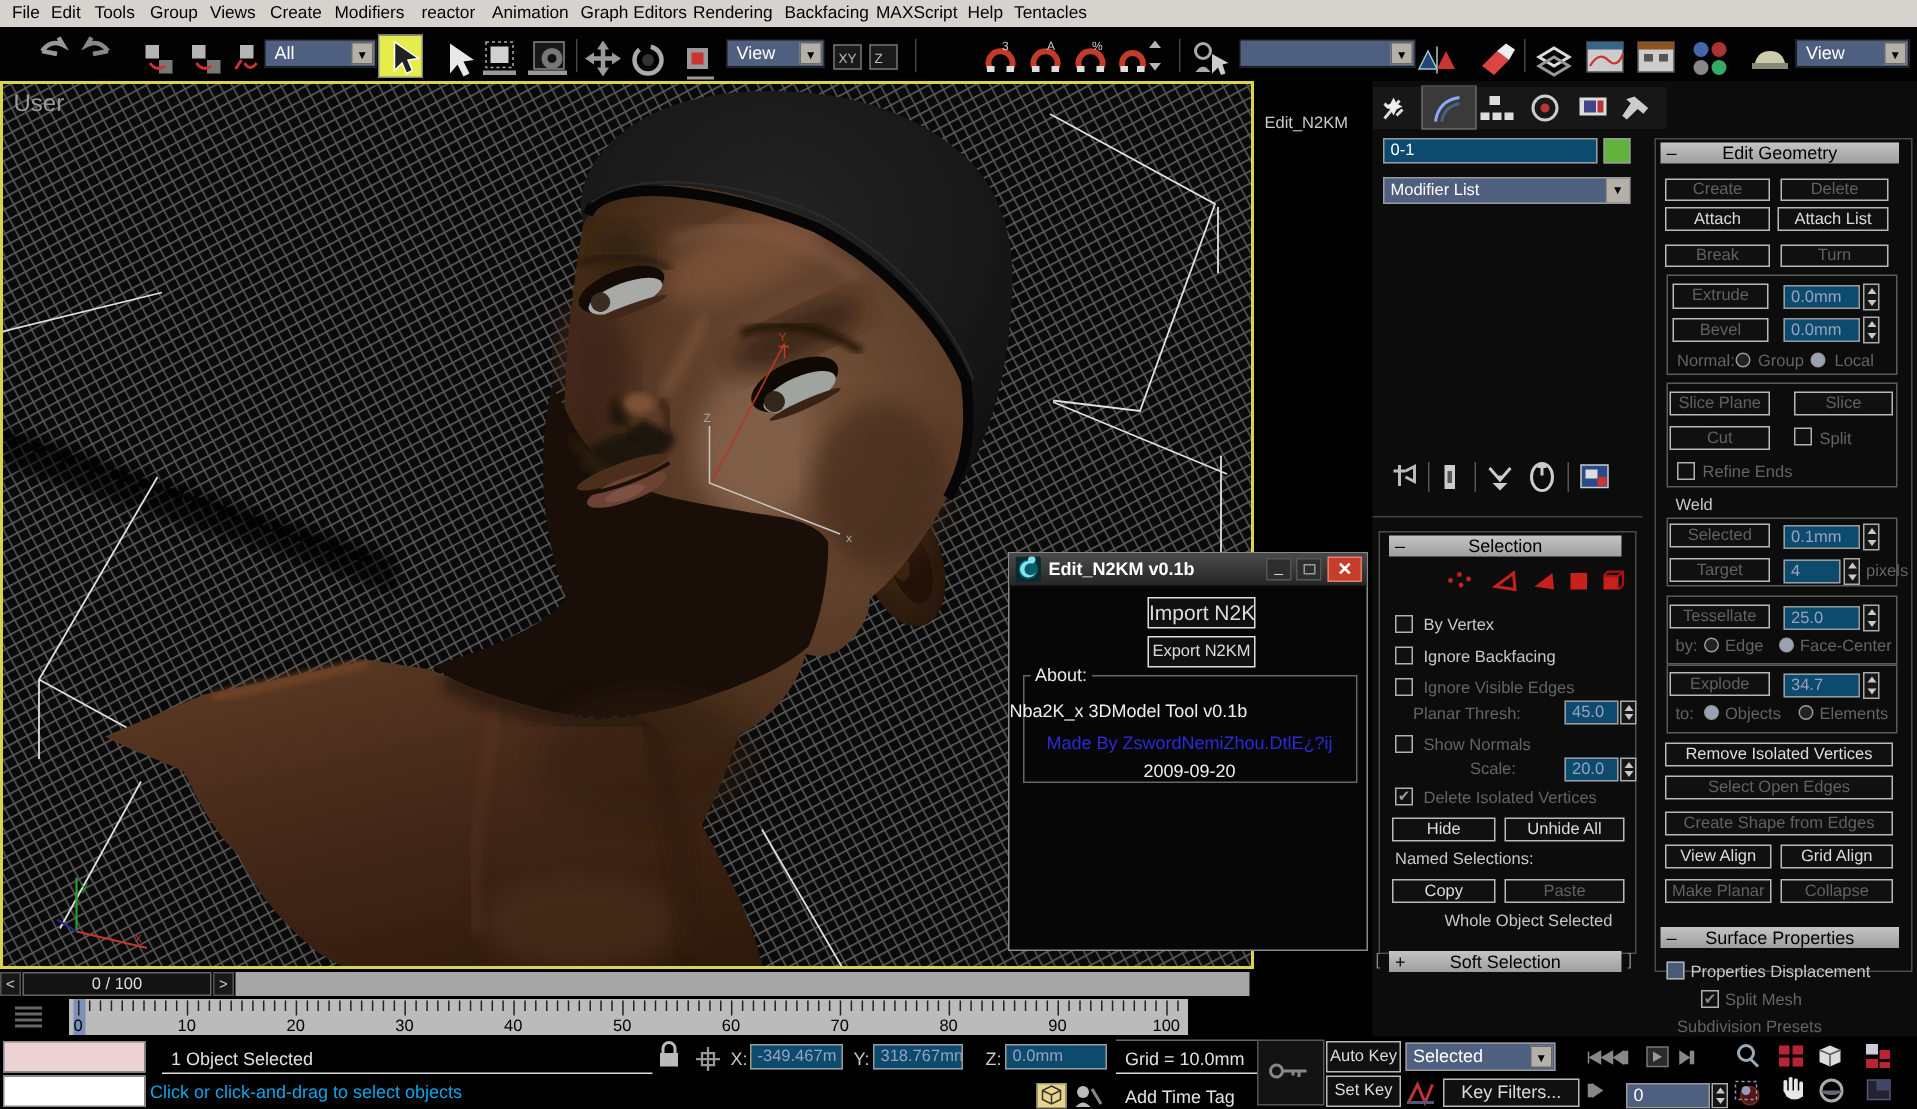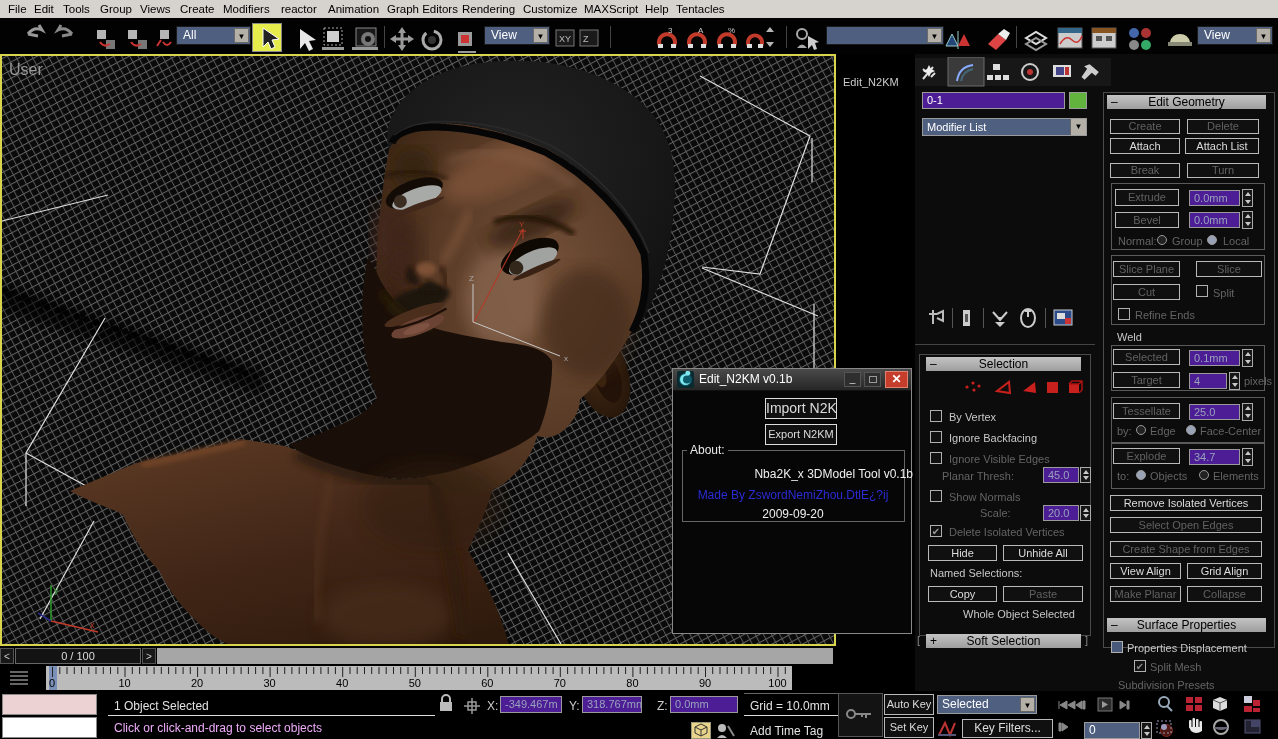--- a/index.html
+++ b/index.html
@@ -15,21 +15,21 @@
 #vpframe{position:absolute;left:0;top:54px;width:836px;height:592px;border:2px solid #d8d44e;background:#0b0b0b}
 #vp{position:absolute;left:0;top:0;width:832px;height:588px;overflow:hidden}
 
 #strip{position:absolute;left:836px;top:54px;width:79px;height:638px;background:#000;color:#ccc;font-size:11px}
 
 #cpanel{position:absolute;left:915px;top:54px;width:363px;height:638px;background:#0c0c0c;color:#c8c8c8;font-size:11px}
 .rtitle{position:absolute;height:14px;background:linear-gradient(#c4c4c4,#9e9e9e);color:#000;font-size:12px;text-align:center;line-height:14px}
 .rtitle b{position:absolute;left:4px;top:0px;font-weight:normal}
 .btn{position:absolute;background:#101010;border:1px solid #b9b9b9;color:#dcdcdc;font-size:11px;text-align:center;white-space:nowrap;overflow:hidden}
 .btn.dis{color:#616161}
-.spin{position:absolute;background:#4c1d95;border:1px solid #9a9a9a;color:#fff;font-size:11px;padding-left:4px}
+.spin{position:absolute;background:#0c4a6e;border:1px solid #9a9a9a;color:#fff;font-size:11px;padding-left:4px}
 .spin.dis{color:#98a2bb}
 .spinbtn{position:absolute;width:11px;background:#161616;border:1px solid #aaa;color:#c8c8c8}
 .spinbtn i{position:absolute;left:2px;width:0;height:0;border-left:3px solid transparent;border-right:3px solid transparent}
 .spinbtn i.up{top:2px;border-bottom:4px solid #c8c8c8}
 .spinbtn i.dn{bottom:2px;border-top:4px solid #c8c8c8}
 .cb{position:absolute;width:12px;height:12px;background:#101010;border:1px solid #b0b0b0}
 .lbl{position:absolute;white-space:nowrap}
 .dis{color:#646464}
 .radio{position:absolute;width:10px;height:10px;border-radius:50%;background:#222;border:1px solid #999}
 .radio.on{background:#9aa3b5}
@@ -47,21 +47,21 @@
       <span style="left:34px">Edit</span>
       <span style="left:63px">Tools</span>
       <span style="left:100px">Group</span>
       <span style="left:140px">Views</span>
       <span style="left:180px">Create</span>
       <span style="left:223px">Modifiers</span>
       <span style="left:281px">reactor</span>
       <span style="left:328px">Animation</span>
       <span style="left:387px">Graph Editors</span>
       <span style="left:462px">Rendering</span>
-      <span style="left:523px">Customize</span>
+      <span style="left:523px">Backfacing</span>
       <span style="left:584px">MAXScript</span>
       <span style="left:645px">Help</span>
       <span style="left:676px">Tentacles</span>
 </div>
 
 <div id="toolbar">
 <svg width="1278" height="36" style="position:absolute;left:0;top:0">
 
   <path d="M28 16 q6 -8 14 -4 l-3 -5 M28 16 l10 2" stroke="#999" stroke-width="3" fill="none"></path>
   <path d="M72 16 q-6 -8 -14 -4 l3 -5 M72 16 l-10 2" stroke="#888" stroke-width="3" fill="none"></path>
@@ -507,32 +507,32 @@
   <div class="lbl dis" style="left:203px;top:625px;font-size:11px">Subdivision Presets</div>
 </div>
 
 <div id="dialog" style="position:absolute;left:672px;top:368px;width:240px;height:266px;background:#060606;border:1px solid #888">
   <div style="position:absolute;left:0;top:0;width:238px;height:22px;background:linear-gradient(#4a4a4a,#262626);border-bottom:1px solid #111">
     <svg width="17" height="17" style="position:absolute;left:4px;top:2px">
           <rect width="17" height="17" rx="2" fill="#0a2a30"></rect>
           <circle cx="8.5" cy="8.5" r="6.5" fill="#0d5a6a"></circle>
           <path d="M8.5 3 a5.5 5.5 0 1 0 5.5 5.5 a4 4 0 1 1 -4 -4 a2.5 2.5 0 1 0 -1.5 -1.5z" fill="#7ee6ee"></path>
         </svg>
-    <span style="position:absolute;left:26px;top:3px;color:#fff;font-size:12px;font-weight:normal">Edit_N2KM v0.1b</span>
+    <span style="position:absolute;left:26px;top:3px;color:#fff;font-size:12px;font-weight:bold">Edit_N2KM v0.1b</span>
     <div style="position:absolute;left:171px;top:3px;width:17px;height:15px;background:#2e2e2e;border:1px solid #555;color:#ddd;font-size:10px;text-align:center;line-height:11px">_</div>
     <div style="position:absolute;left:191px;top:3px;width:17px;height:15px;background:#2e2e2e;border:1px solid #555">
           <div style="position:absolute;left:4px;top:3px;width:8px;height:7px;border:1px solid #999"></div>
         </div>
     <div style="position:absolute;left:212px;top:2px;width:23px;height:17px;background:#c63d2c;border:1px solid #e08070;color:#fff;font-size:12px;font-weight:bold;text-align:center;line-height:15px">✕</div>
   </div>
   <div class="btn" style="left:92px;top:29px;width:72px;height:21px;line-height:19px;border-color:#ddd;font-size:14px">Import N2KM</div>
   <div class="btn" style="left:92px;top:55px;width:72px;height:21px;line-height:19px;border-color:#ddd;font-size:11px">Export N2KM</div>
   <div style="position:absolute;left:14px;top:74px;color:#e8e8e8;font-size:12px;background:#060606;padding:0 3px;z-index:2">About:</div>
   <div style="position:absolute;left:9px;top:81px;width:223px;height:72px;border:1px solid #666"></div>
-  <div style="position:absolute;left:0;top:98px;width:240px;text-align:right;color:#efefef;font-size:12px">Nba2K_x 3DModel Tool v0.1b</div>
+  <div style="position:absolute;left:0;top:98px;width:240px;text-align:left;color:#efefef;font-size:12px">Nba2K_x 3DModel Tool v0.1b</div>
   <div style="position:absolute;left:0;top:119px;width:240px;text-align:center;color:#2b2bd5;font-size:12px">Made By ZswordNemiZhou.DtlE¿?ij</div>
   <div style="position:absolute;left:0;top:138px;width:240px;text-align:center;color:#efefef;font-size:12px">2009-09-20</div>
 </div>
 
 <div id="timeslider">
   <div style="position:absolute;left:0;top:2px;width:14px;height:16px;background:#181818;border:1px solid #555;color:#ccc;font-size:10px;text-align:center;line-height:15px">&lt;</div>
   <div style="position:absolute;left:15px;top:2px;width:126px;height:16px;background:#131313;border:1px solid #666;color:#ddd;font-size:11px;text-align:center;line-height:15px">0 / 100</div>
   <div style="position:absolute;left:142px;top:2px;width:14px;height:16px;background:#181818;border:1px solid #555;color:#ccc;font-size:10px;text-align:center;line-height:15px">&gt;</div>
   <div style="position:absolute;left:157px;top:2px;width:676px;height:16px;background:#a6a6a6"></div>
 </div>
@@ -665,21 +665,21 @@
         </g>
   </svg>
 </div>
 
 <div id="statusbar">
 
   <div style="position:absolute;left:2px;top:3px;width:95px;height:21px;background:#ecd2d2;border:1px solid #888"></div>
   <div style="position:absolute;left:2px;top:26px;width:95px;height:21px;background:#fff;border:1px solid #888"></div>
   <div style="position:absolute;left:108px;top:2px;width:327px;height:23px;border-bottom:1px solid #ddd"></div>
   <div style="position:absolute;left:114px;top:8px;color:#e2e2e2">1 Object Selected</div>
-  <div style="position:absolute;left:114px;top:30px;color:#f0abfc">Click or click-and-drag to select objects</div>
+  <div style="position:absolute;left:100px;top:30px;color:#0ea5e9">Click or click-and-drag to select objects</div>
 
   <svg width="60" height="24" style="position:absolute;left:438px;top:3px">
     <rect x="2" y="8" width="12" height="9" fill="#bbb"></rect>
         <path d="M4 8 v-3 a4 4 0 0 1 8 0 v3" stroke="#bbb" stroke-width="2" fill="none"></path>
     <path d="M34 4 v16 M26 12 h16 M30 8 h8 v8 h-8 z" stroke="#999" stroke-width="1.5" fill="none"></path>
   </svg>
   <div style="position:absolute;left:487px;top:8px;color:#ccc">X:</div>
   <div class="spin" style="left:500px;top:5px;width:62px;height:17px;line-height:15px;font-size:11px;color:#99a2bd">-349.467m</div>
   <div style="position:absolute;left:569px;top:8px;color:#ccc">Y:</div>
   <div class="spin" style="left:582px;top:5px;width:60px;height:17px;line-height:15px;font-size:11px;color:#99a2bd">318.767mn</div>

